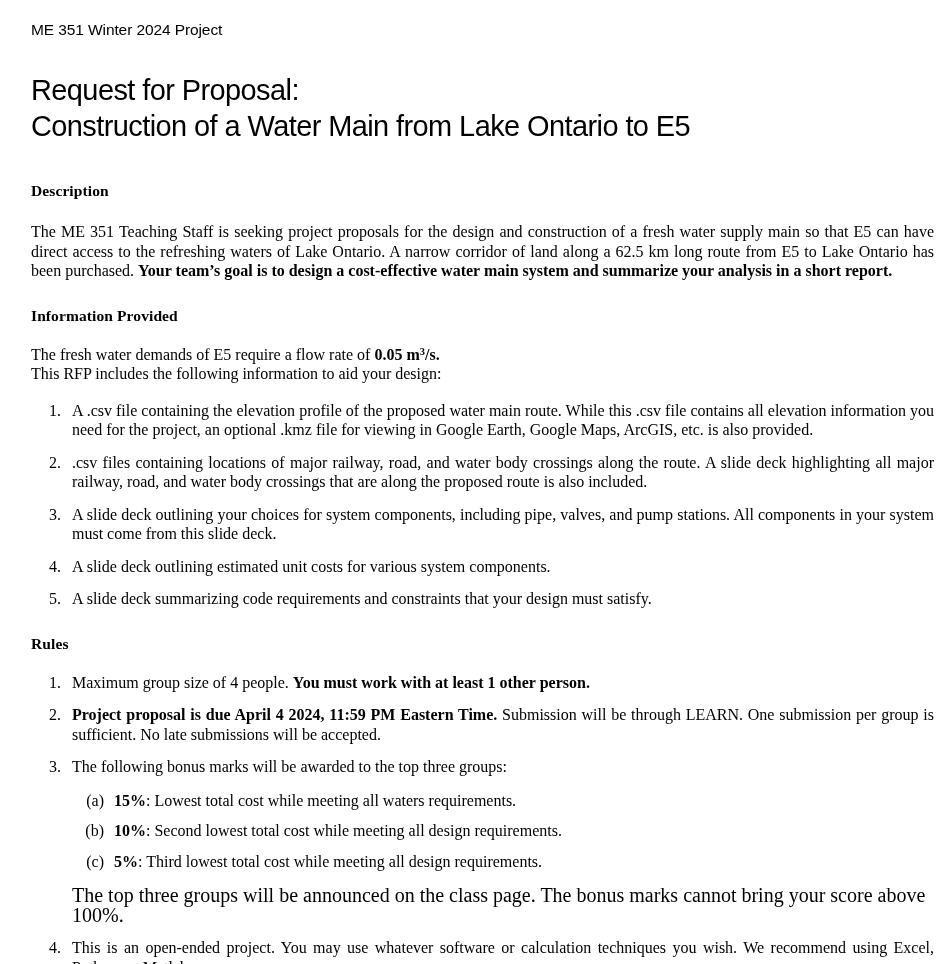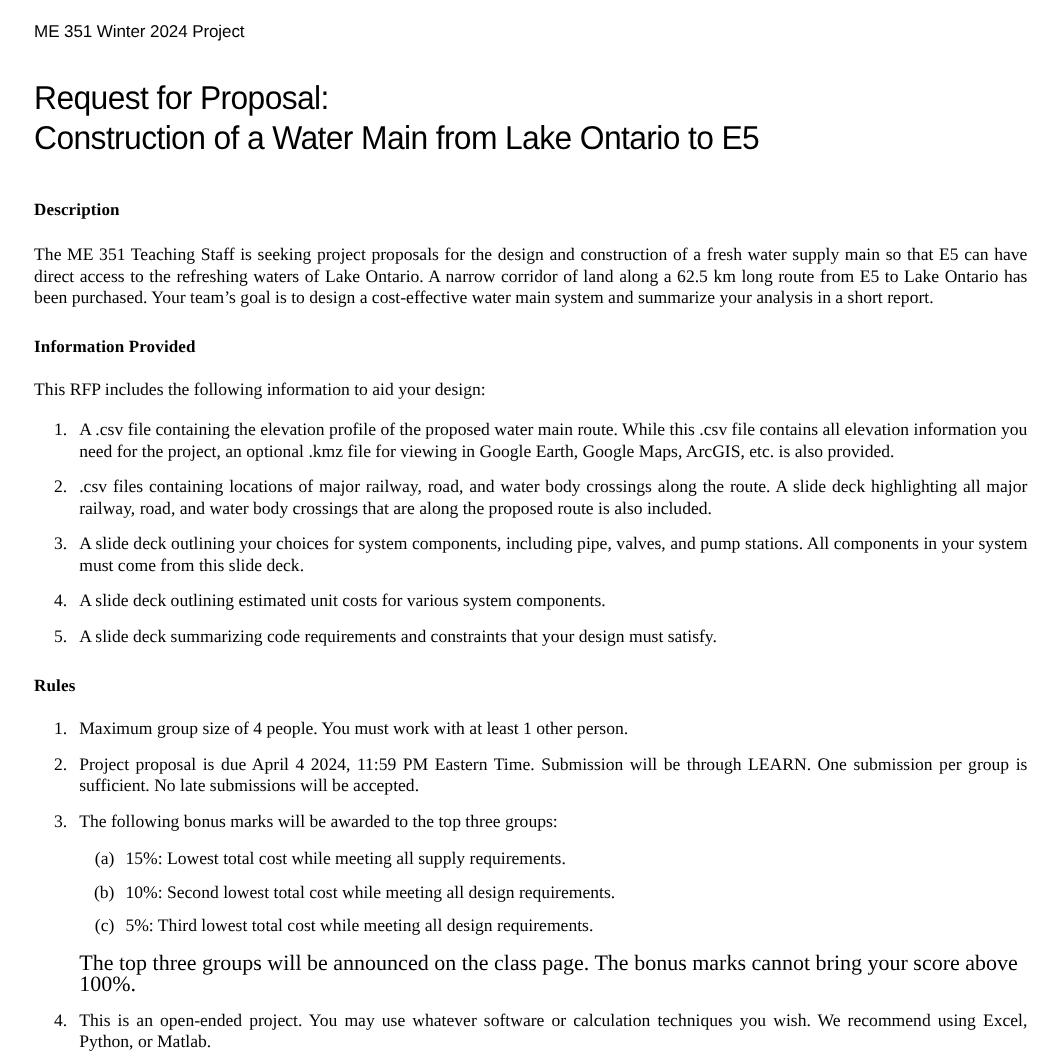--- a/index.html
+++ b/index.html
@@ -81,21 +81,21 @@
     text-align: justify;
     text-justify: inter-word;
     hyphens: none;
   }
   p.para.nojust { text-align: left; }
   .spacer-17 { height: 17px; }
   .spacer-20 { height: 20px; }
   .spacer-22 { height: 22px; }
   .spacer-26 { height: 26px; }
 
-  b, .b { font-weight: 400; }
+  b, .b { font-weight: 700; }
 
   sup.supnum {
     font-size: 10.5px;
     vertical-align: 5px;
     line-height: 0;
   }
 
   
   ol.enum {
     list-style: none;
@@ -169,20 +169,21 @@
   <div class="content">
 
     <h2 class="section-heading">Description</h2>
     <div class="spacer-22"></div>
     <p class="para"><span>The ME 351 Teaching Staff is seeking project proposals for the design and construction of a fresh water supply main so that E5 can have direct access to the refreshing waters of Lake Ontario. A narrow corridor of land along a 62.5 km long route from E5 to Lake Ontario has been purchased. </span><b>Your team’s goal is to design a cost-effective water main system and summarize your analysis in a short report.</b></p>
 
     <div class="spacer-26"></div>
 
     <h2 class="section-heading">Information Provided</h2>
     <div class="spacer-20"></div>
+    <p class="para nojust"><span>The fresh water demands of E5 require a flow rate of </span><b><span>0.05 m</span><sup class="supnum">3</sup><span>/s.</span></b></p>
     <p class="para nojust">This RFP includes the following information to aid your design:</p>
 
     <div class="spacer-17"></div>
 
     <ol class="enum">
       <li>
         <span class="marker">1.</span>
         <span class="li-body">A .csv file containing the elevation profile of the proposed water main route.  While this .csv file contains all elevation information you need for the project, an optional .kmz file for viewing in Google Earth, Google Maps, ArcGIS, etc. is also provided.</span>
       </li>
       <li>
@@ -221,21 +222,21 @@
       </li>
 
       <li>
         <span class="marker">3.</span>
         <span class="li-body">
           <span>The following bonus marks will be awarded to the top three groups:</span>
 
           <ol class="enum-alpha">
             <li>
               <span class="marker">(a)</span>
-              <span class="li-body"><b>15%</b><span>: Lowest total cost while meeting all supply requirements.</span></span>
+              <span class="li-body"><b>15%</b><span>: Lowest total cost while meeting all waters requirements.</span></span>
             </li>
             <li>
               <span class="marker">(b)</span>
               <span class="li-body"><b>10%</b><span>: Second lowest total cost while meeting all design requirements.</span></span>
             </li>
             <li>
               <span class="marker">(c)</span>
               <span class="li-body"><b>5%</b><span>: Third lowest total cost while meeting all design requirements.</span></span>
             </li>
           </ol>

